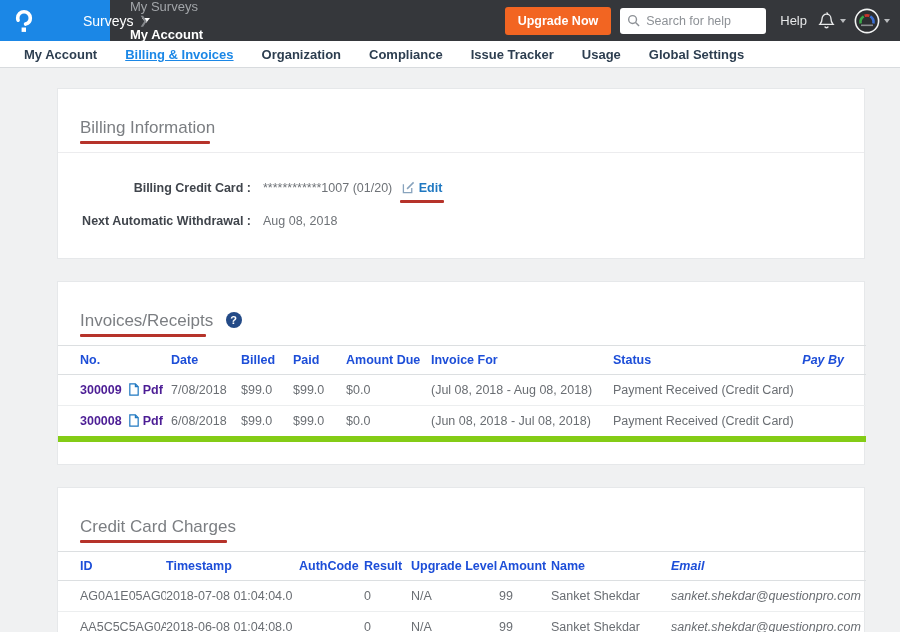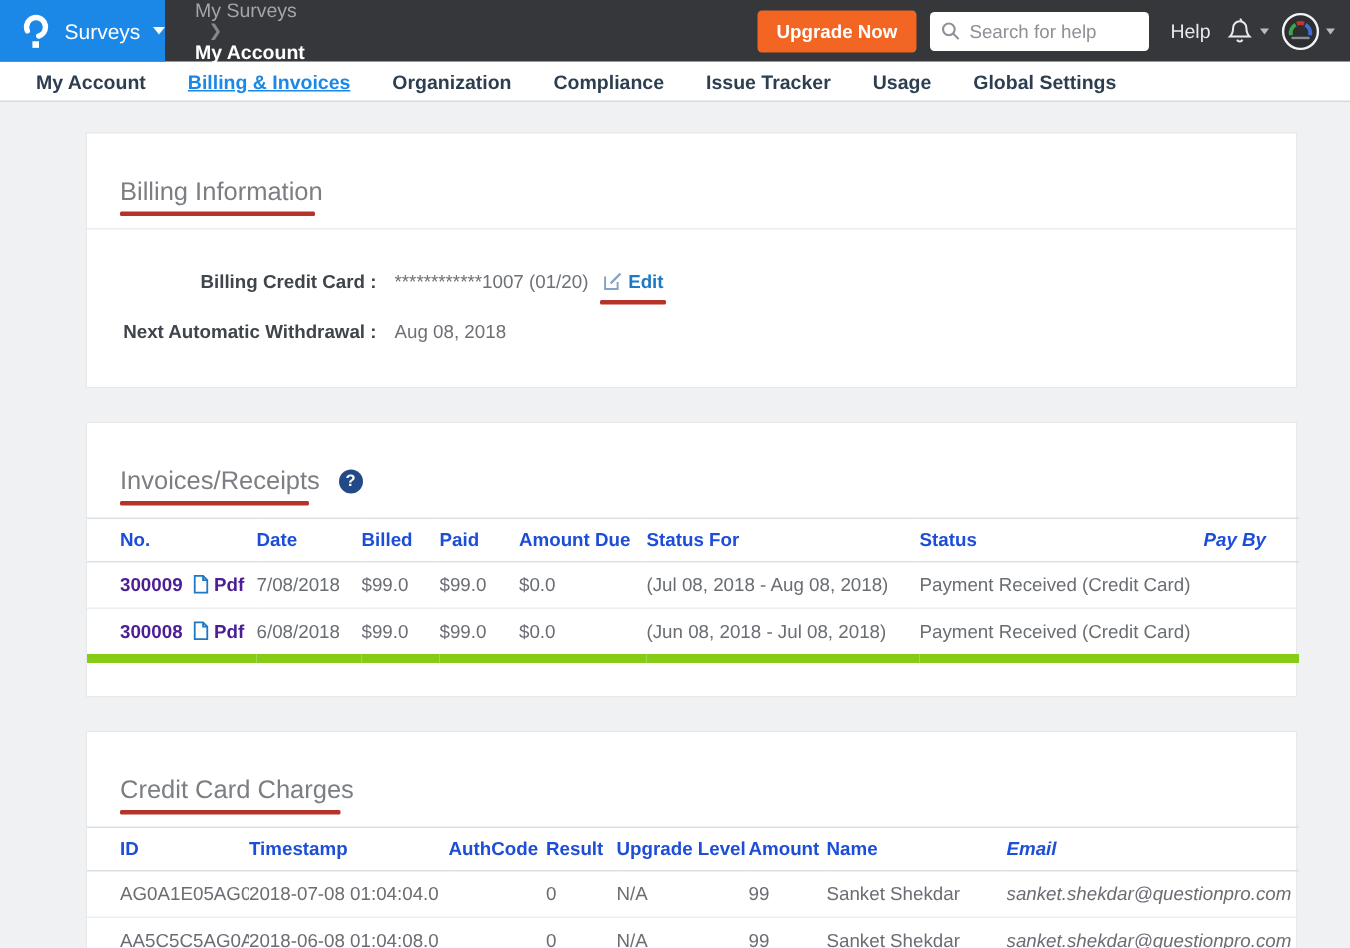--- a/index.html
+++ b/index.html
@@ -3,21 +3,21 @@
 <meta charset="utf-8">
 <style>
   * { margin:0; padding:0; box-sizing:border-box; }
   html,body { width:900px; height:632px; overflow:hidden; }
   body { font-family:"Liberation Sans", sans-serif; background:#f0f1f2; }
 
   
   .topbar { height:41px; background:#35373b; display:flex; align-items:center; position:relative; }
   .logo-block { width:110px; height:41px; background:#1b87e6; display:flex; align-items:center; padding:0 10px 0 14px; cursor:pointer; }
   .logo-glyph { width:20px; height:24px; margin-right:9px; flex:none; }
-  .product-name { color:#fff; font-size:14px; }
+  .product-name { color:#fff; font-size:14px;margin-left:40px; }
   .caret { width:0; height:0; border-left:4px solid transparent; border-right:4px solid transparent; border-top:5px solid #fff; margin-left:8px; }
   .breadcrumb { display:flex; align-items:flex-start; margin-left:20px; font-size:13px;flex-direction:column; }
   .crumb-dim { color:#a2a5a9; }
   .crumb-sep { color:#85888c; margin:0 9px; font-size:11px; }
   .crumb-active { color:#ffffff; font-weight:bold; }
   .topbar-right { position:absolute; right:10px; display:flex; align-items:center; }
   .upgrade-btn { background:#f26522; color:#fff; font-size:12.5px; font-weight:bold; border:none; border-radius:3px; padding:7px 13px; cursor:pointer; margin-right:9px; }
   .search-box { position:relative; margin-right:10px; }
   .search-box input { width:146px; height:26px; border:none; border-radius:3px; font-size:12.5px; padding:0 6px 0 26px; color:#444; font-family:"Liberation Sans", sans-serif; outline:none; }
   .search-box input::placeholder { color:#8d9196; }
@@ -179,21 +179,21 @@
           <col style="width:185px">
           <col style="width:68px">
       </colgroup>
       <thead>
         <tr>
           <th>No.</th>
           <th>Date</th>
           <th>Billed</th>
           <th>Paid</th>
           <th>Amount Due</th>
-          <th>Status For</th>
+          <th>Invoice For</th>
           <th>Status</th>
           <th class="col-right">Pay By</th>
         </tr>
       </thead>
       <tbody>
         <tr>
           <td>
             <a class="link">300009</a><svg class="pdf-icon" width="12" height="13" viewBox="0 0 12 14">
                 <path d="M1.5 1h6l3 3v9h-9z" fill="none" stroke="#1f78c1" stroke-width="1.3"></path>
                 <path d="M7.5 1v3h3" fill="none" stroke="#1f78c1" stroke-width="1.3"></path>

